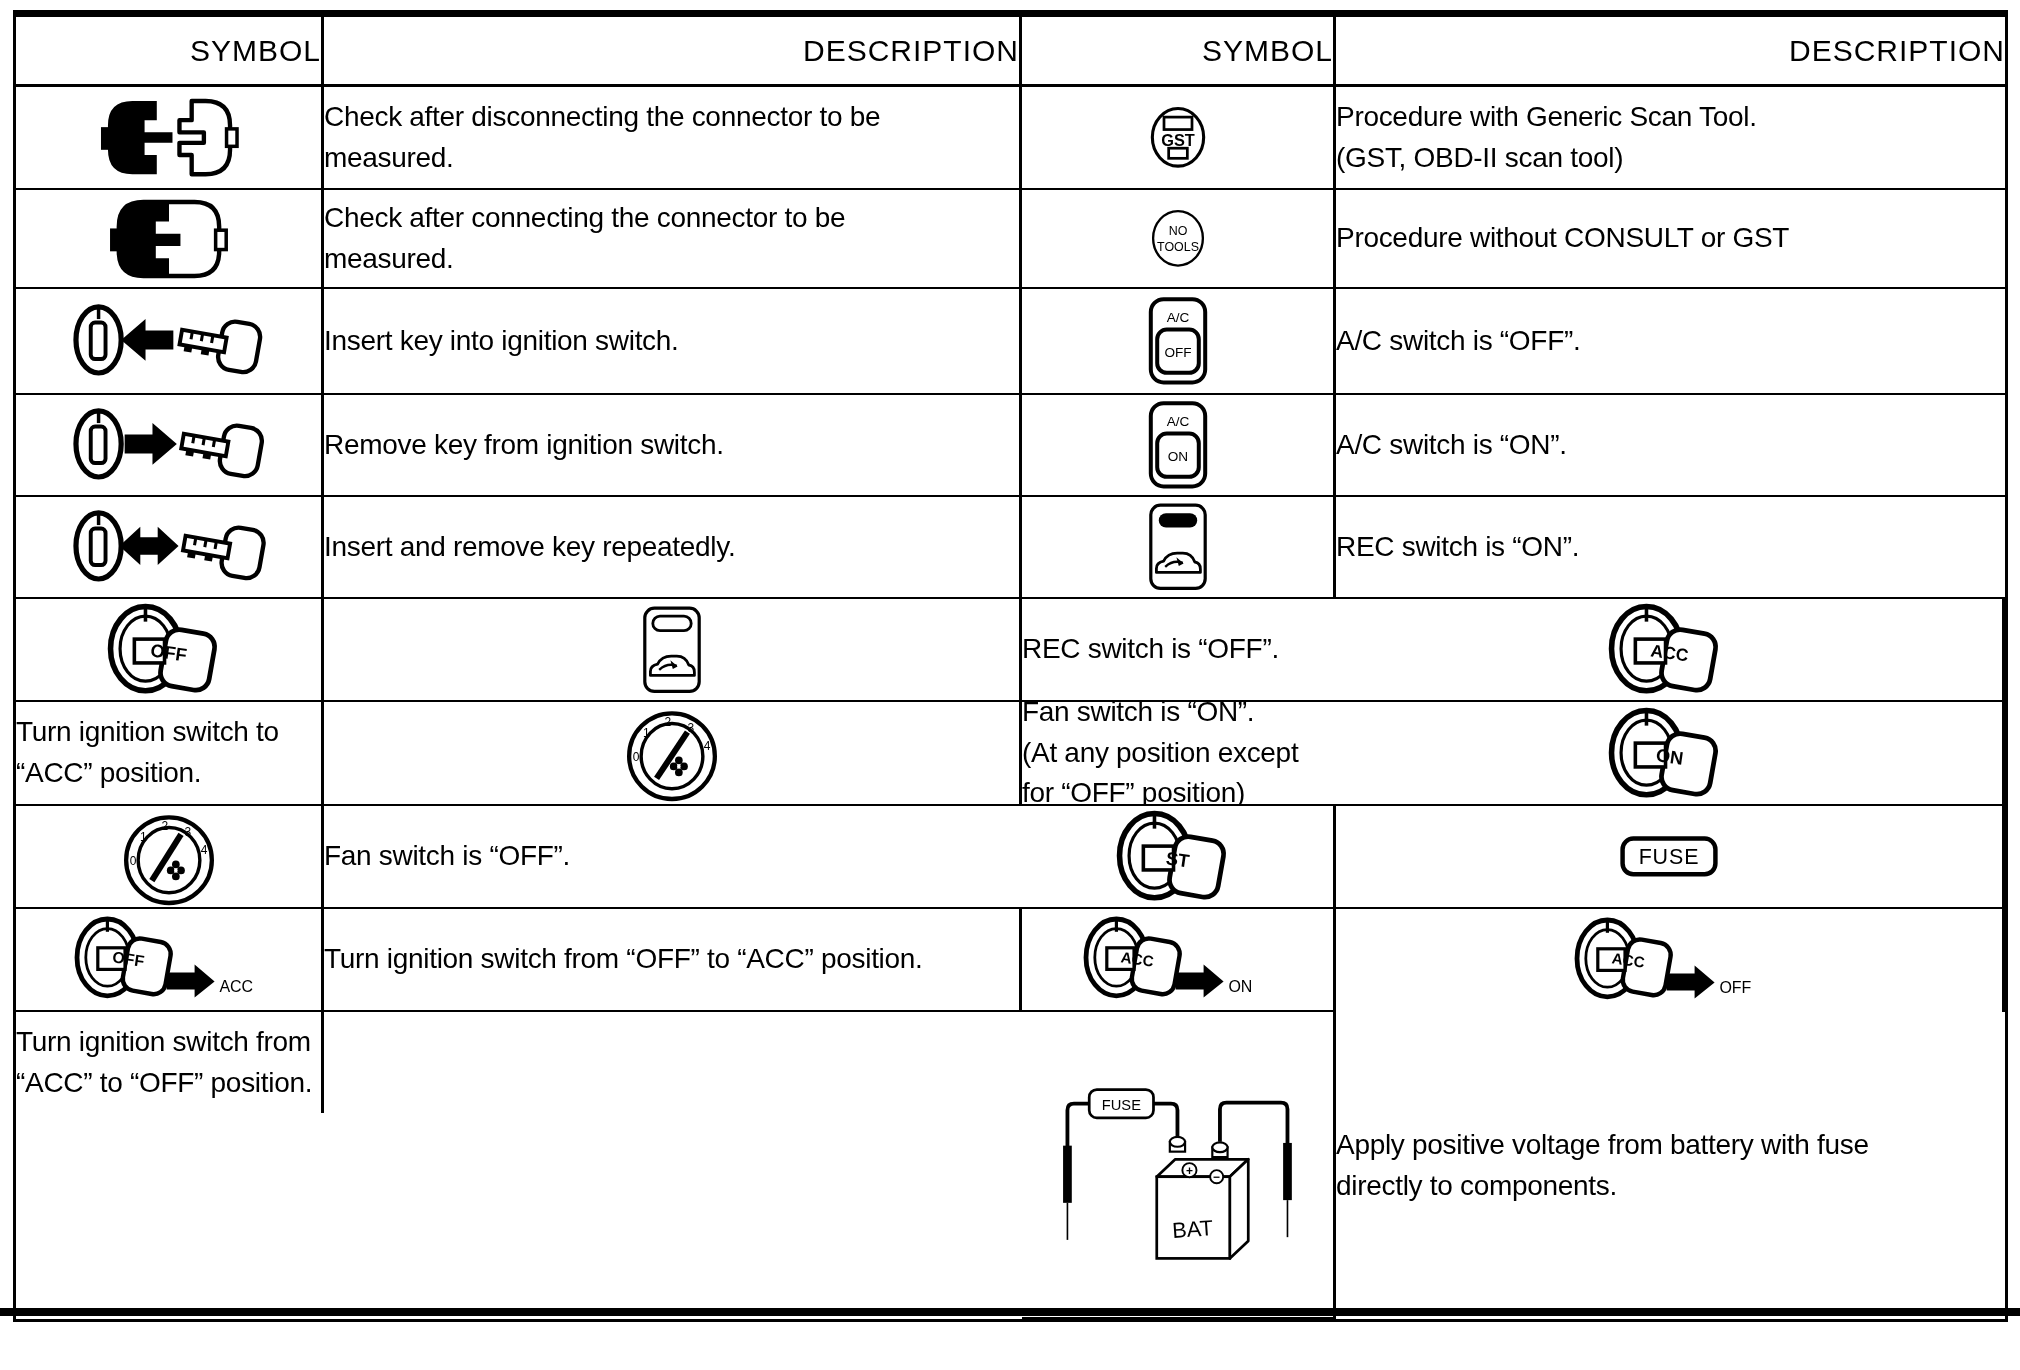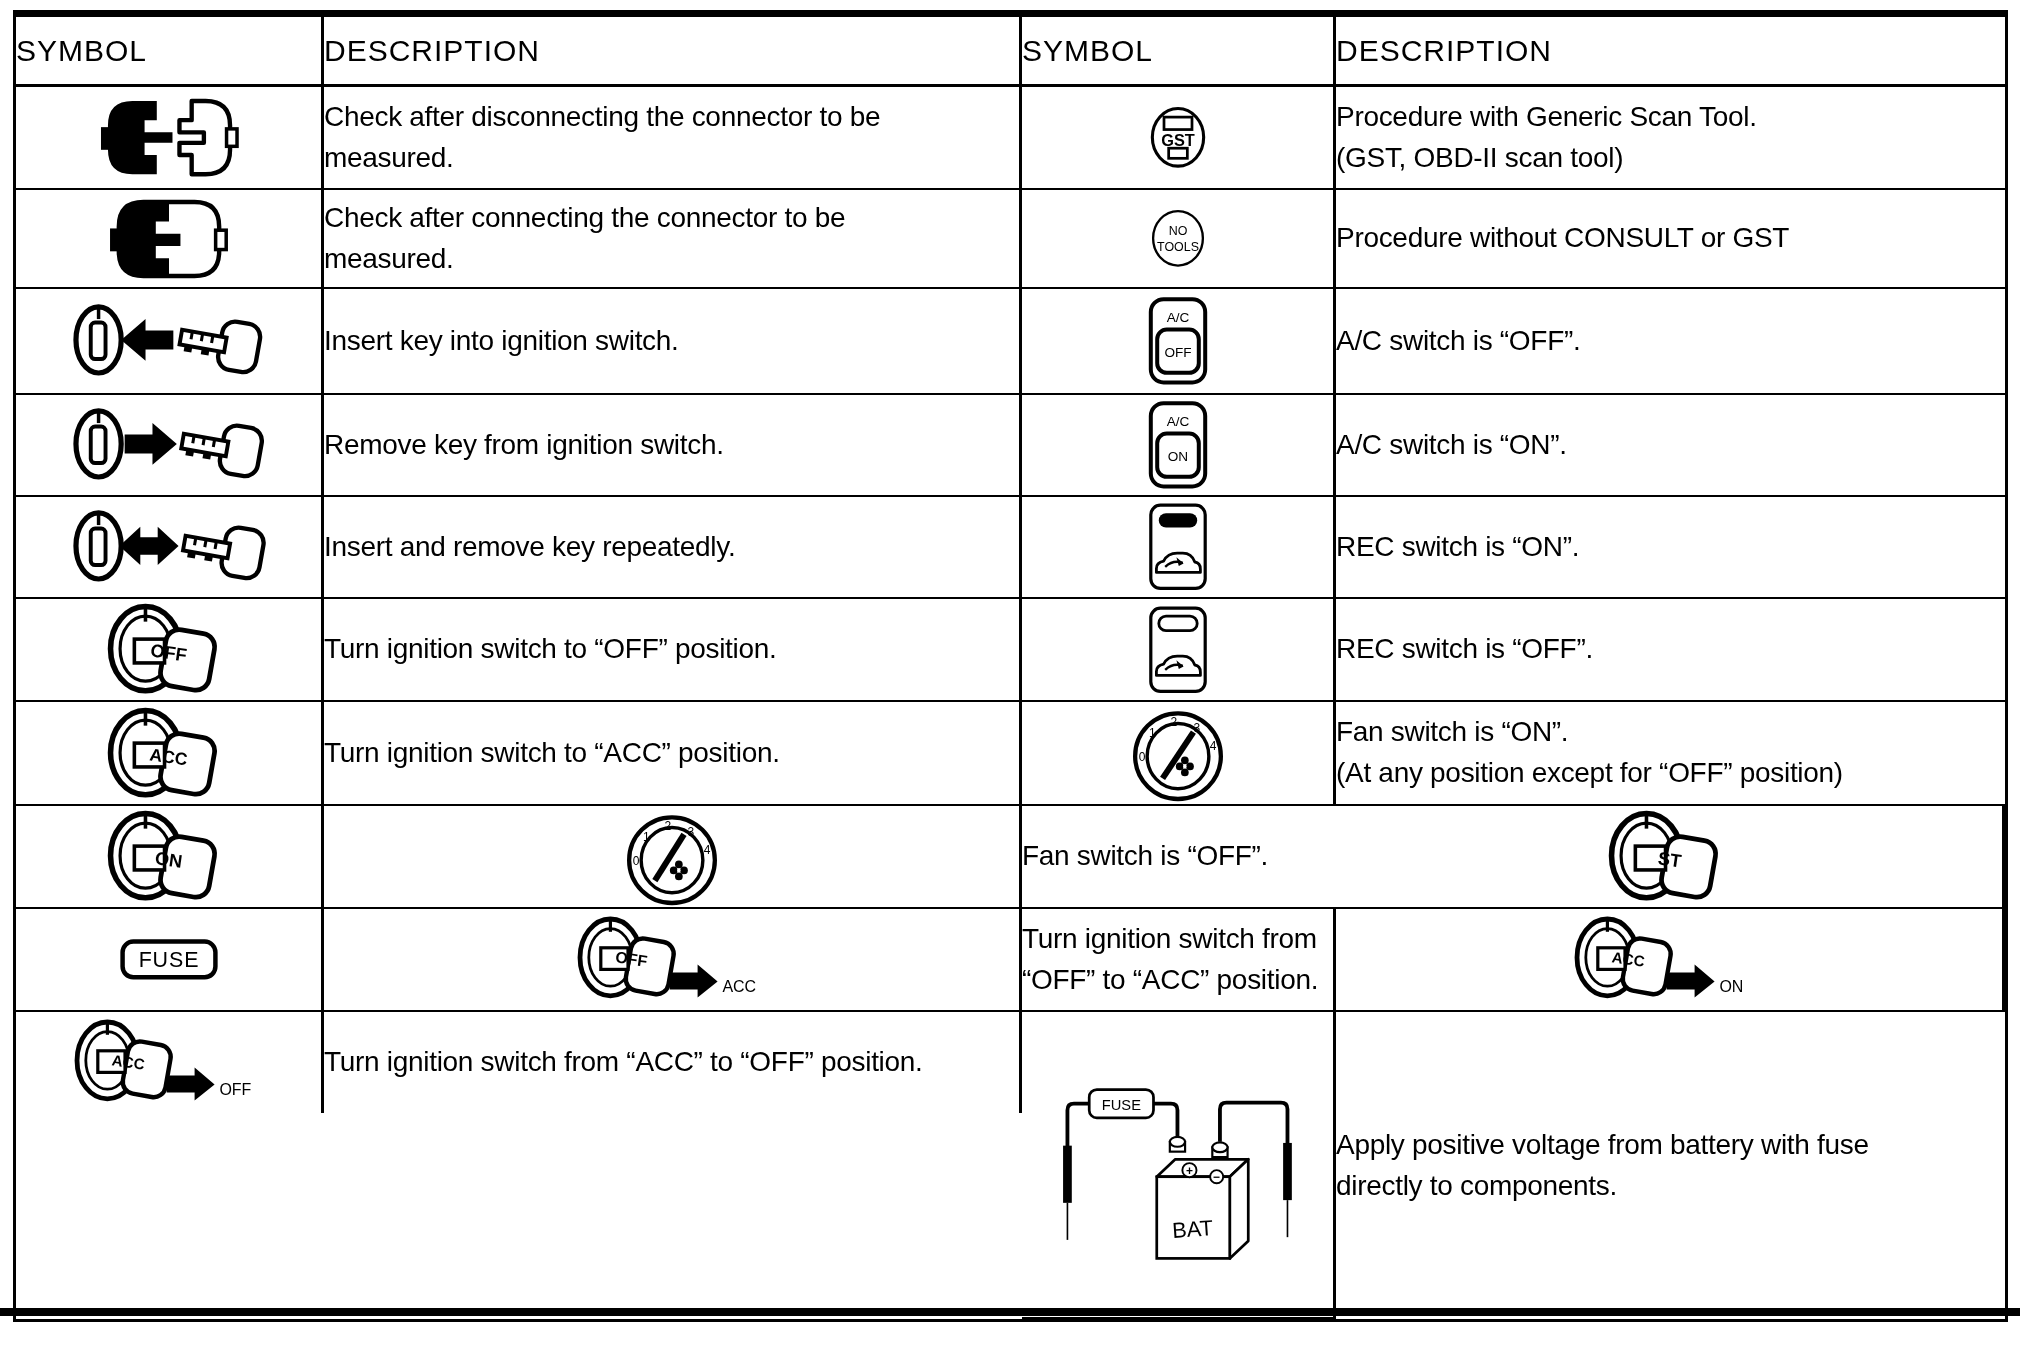--- a/index.html
+++ b/index.html
@@ -15,21 +15,21 @@
   }
   .tbl{
     display:grid;
     grid-template-columns:308px 698px 314px 669px;
     grid-template-rows:70px 103px 99px 106px 102px 102px 103px 104px 103px 103px 101px 104px 102px;
   }
   .c{
     border-right:3px solid #000;border-bottom:2px solid #000;
     display:flex;align-items:center;box-sizing:border-box;overflow:hidden;background:#fff;
   }
-  .hdr{justify-content:flex-start;font-size:30px;letter-spacing:1px;border-bottom:3px solid #000;}
+  .hdr{justify-content:flex-end;font-size:30px;letter-spacing:1px;border-bottom:3px solid #000;}
   .sym{justify-content:center;}
   .desc{
     padding:0 8px 0 0;font-size:28px;letter-spacing:-0.3px;line-height:1.45;
     white-space:pre-line;
   }
   .lastcol{border-right:none;}
   .lastrow{border-bottom:none;}
   .bat-sym{grid-column:3;grid-row:11 / span 3;}
   .bat-desc{grid-column:4;grid-row:11 / span 3;}
   .botbar{position:absolute;left:0;top:1308px;width:2020px;height:8px;background:#000;}
@@ -185,21 +185,20 @@
         <ellipse cx="56" cy="60" rx="44" ry="53" fill="#fff" stroke="#000" stroke-width="7"></ellipse>
         <ellipse cx="56" cy="60" rx="32" ry="41" fill="#fff" stroke="#000" stroke-width="4"></ellipse>
         <line x1="56" y1="10" x2="56" y2="26" stroke="#000" stroke-width="4.5"></line>
         <g transform="rotate(10 108 74)">
             <rect x="78" y="38" width="62" height="72" rx="17" fill="#fff" stroke="#000" stroke-width="6"></rect>
           </g>
         <rect x="42" y="48" width="38" height="30" fill="#fff" stroke="#000" stroke-width="4.5"></rect>
         <text x="85" y="73" font-size="23" font-weight="bold" text-anchor="middle" transform="rotate(8 85 66)">OFF</text>
       </svg>
     </div>
-    <div class="c desc">Turn ignition switch to “OFF” position.</div>
     <div class="c sym">
       <svg width="64" viewBox="0 0 80 112">
         <rect x="6" y="4" width="68" height="104" rx="12" fill="#fff" stroke="#000" stroke-width="4"></rect>
         <rect x="16" y="14" width="48" height="18" rx="9" fill="#fff" stroke="#000" stroke-width="3.5"></rect>
         <path d="M13,88 v-5 q0,-7 9,-9 q5,-10 17,-10 h7 q11,0 15,11 q7,1 7,9 v4 z" fill="#fff" stroke="#000" stroke-width="3.5" stroke-linejoin="round"></path>
         <path d="M24,81 q10,-9 22,-5" fill="none" stroke="#000" stroke-width="3"></path>
         <polygon points="47,77 38,69 41,80" fill="#000"></polygon>
       </svg>
     </div>
     <div class="c desc lastcol">REC switch is “OFF”.</div>

